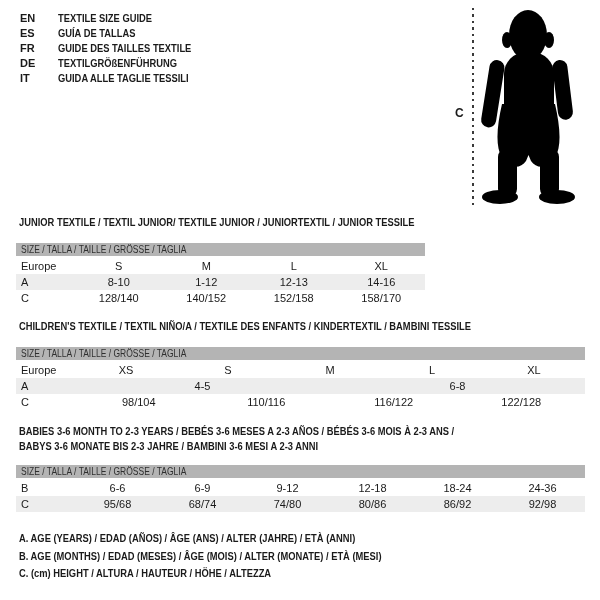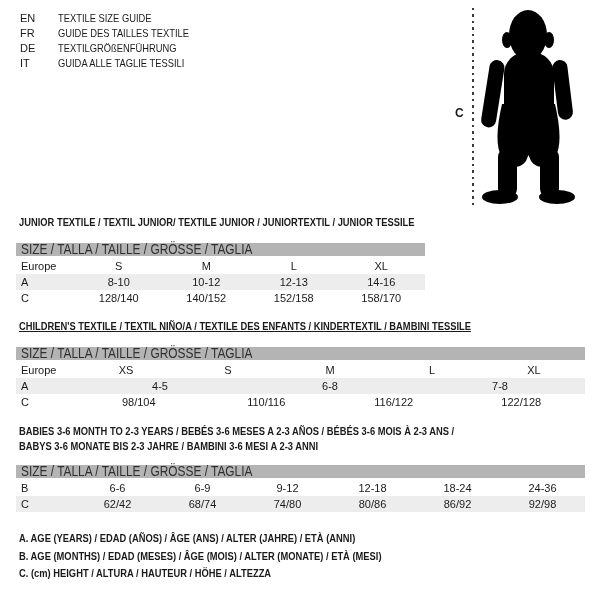--- a/index.html
+++ b/index.html
@@ -10,58 +10,62 @@
     -webkit-font-smoothing:antialiased;
   }
   .abs{position:absolute;}
   
   .cond{
     display:block;width:max-content;white-space:nowrap;
     transform:scaleX(.85);transform-origin:0 50%;
   }
   
   #langs{left:20px;top:11px;}
-  .lang-row{display:flex;height:15px;line-height:15px;font-size:11px;font-weight:normal;}
+  .lang-row{display:flex;height:15px;line-height:15px;font-size:11px;font-weight:bold;}
   .lang-code{width:38px;}
   
   #marker-line{
     left:472px;top:8px;width:2px;height:198px;
     background:repeating-linear-gradient(to bottom,var(--marker) 0 2.5px,transparent 2.5px 6.5px);
   }
   #marker-label{left:455px;top:106px;font-size:12px;font-weight:bold;}
   #baby{left:480px;top:8px;}
   
   .tbl-title{font-size:11px;font-weight:bold;line-height:15px;}
   .tbl{font-size:11px;}
   .tbl-bar{
     height:13px;line-height:13px;background:var(--bar);
-    padding-left:5px;margin-bottom:2px;font-size:14px;color:#2f2f2f;
+    padding-left:5px;margin-bottom:2px;font-size:10px;color:#2f2f2f;
   }
   .tbl-bar .cond{line-height:13px;}
   .tbl-row{display:flex;height:16px;line-height:16px;}
   .tbl-row.shaded{background:var(--alt);}
   .tbl-label{width:54px;padding-left:5px;}
   .tbl-cell{flex:1;text-align:center;}
   #t1-title{left:19px;top:215px;}
   #t1{left:16px;top:243px;width:409px;}
-  #t2-title{left:19px;top:319px;text-decoration:underline;}
+  #t2-title{left:19px;top:319px;}
   #t2{left:16px;top:347px;width:569px;}
   #t3-title{left:19px;top:424px;}
   #t3{left:16px;top:465px;width:569px;}
   
   #legend{left:19px;top:530px;}
   .legend-line{font-size:11px;font-weight:bold;line-height:17.5px;}
 </style>
 </head>
 <body style="--bar: #b4b4b4; --alt: #ededed; --marker: #3a3a3a; color: rgb(26, 26, 26);">
 
 <div id="langs" class="abs">
     <div class="lang-row">
       <span class="lang-code">EN</span>
       <span class="cond">TEXTILE SIZE GUIDE</span>
+    </div>
+    <div class="lang-row">
+      <span class="lang-code">ES</span>
+      <span class="cond">GUÍA DE TALLAS</span>
     </div>
     <div class="lang-row">
       <span class="lang-code">FR</span>
       <span class="cond">GUIDE DES TAILLES TEXTILE</span>
     </div>
     <div class="lang-row">
       <span class="lang-code">DE</span>
       <span class="cond">TEXTILGRÖßENFÜHRUNG</span>
     </div>
     <div class="lang-row">
@@ -99,21 +103,21 @@
       <div class="tbl-row">
         <span class="tbl-label">Europe</span>
         <span class="tbl-cell">S</span>
         <span class="tbl-cell">M</span>
         <span class="tbl-cell">L</span>
         <span class="tbl-cell">XL</span>
       </div>
       <div class="tbl-row shaded">
         <span class="tbl-label">A</span>
         <span class="tbl-cell">8-10</span>
-        <span class="tbl-cell">10-12</span>
+        <span class="tbl-cell">1-12</span>
         <span class="tbl-cell">12-13</span>
         <span class="tbl-cell">14-16</span>
       </div>
       <div class="tbl-row">
         <span class="tbl-label">C</span>
         <span class="tbl-cell">128/140</span>
         <span class="tbl-cell">140/152</span>
         <span class="tbl-cell">152/158</span>
         <span class="tbl-cell">158/170</span>
       </div>
@@ -133,21 +137,20 @@
         <span class="tbl-cell">XS</span>
         <span class="tbl-cell">S</span>
         <span class="tbl-cell">M</span>
         <span class="tbl-cell">L</span>
         <span class="tbl-cell">XL</span>
       </div>
       <div class="tbl-row shaded">
         <span class="tbl-label">A</span>
         <span class="tbl-cell">4-5</span>
         <span class="tbl-cell">6-8</span>
-        <span class="tbl-cell">7-8</span>
       </div>
       <div class="tbl-row">
         <span class="tbl-label">C</span>
         <span class="tbl-cell">98/104</span>
         <span class="tbl-cell">110/116</span>
         <span class="tbl-cell">116/122</span>
         <span class="tbl-cell">122/128</span>
       </div>
     </div>
 </div>
@@ -165,21 +168,21 @@
         <span class="tbl-label">B</span>
         <span class="tbl-cell">6-6</span>
         <span class="tbl-cell">6-9</span>
         <span class="tbl-cell">9-12</span>
         <span class="tbl-cell">12-18</span>
         <span class="tbl-cell">18-24</span>
         <span class="tbl-cell">24-36</span>
       </div>
       <div class="tbl-row shaded">
         <span class="tbl-label">C</span>
-        <span class="tbl-cell">62/42</span>
+        <span class="tbl-cell">95/68</span>
         <span class="tbl-cell">68/74</span>
         <span class="tbl-cell">74/80</span>
         <span class="tbl-cell">80/86</span>
         <span class="tbl-cell">86/92</span>
         <span class="tbl-cell">92/98</span>
       </div>
     </div>
 </div>
 
 <div id="legend" class="abs">

